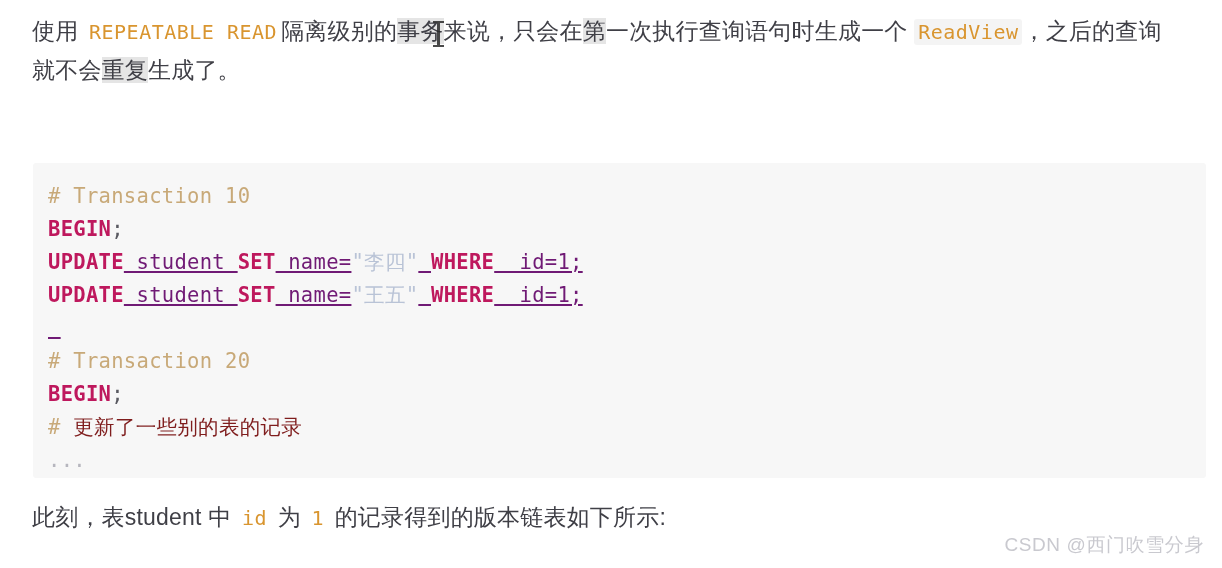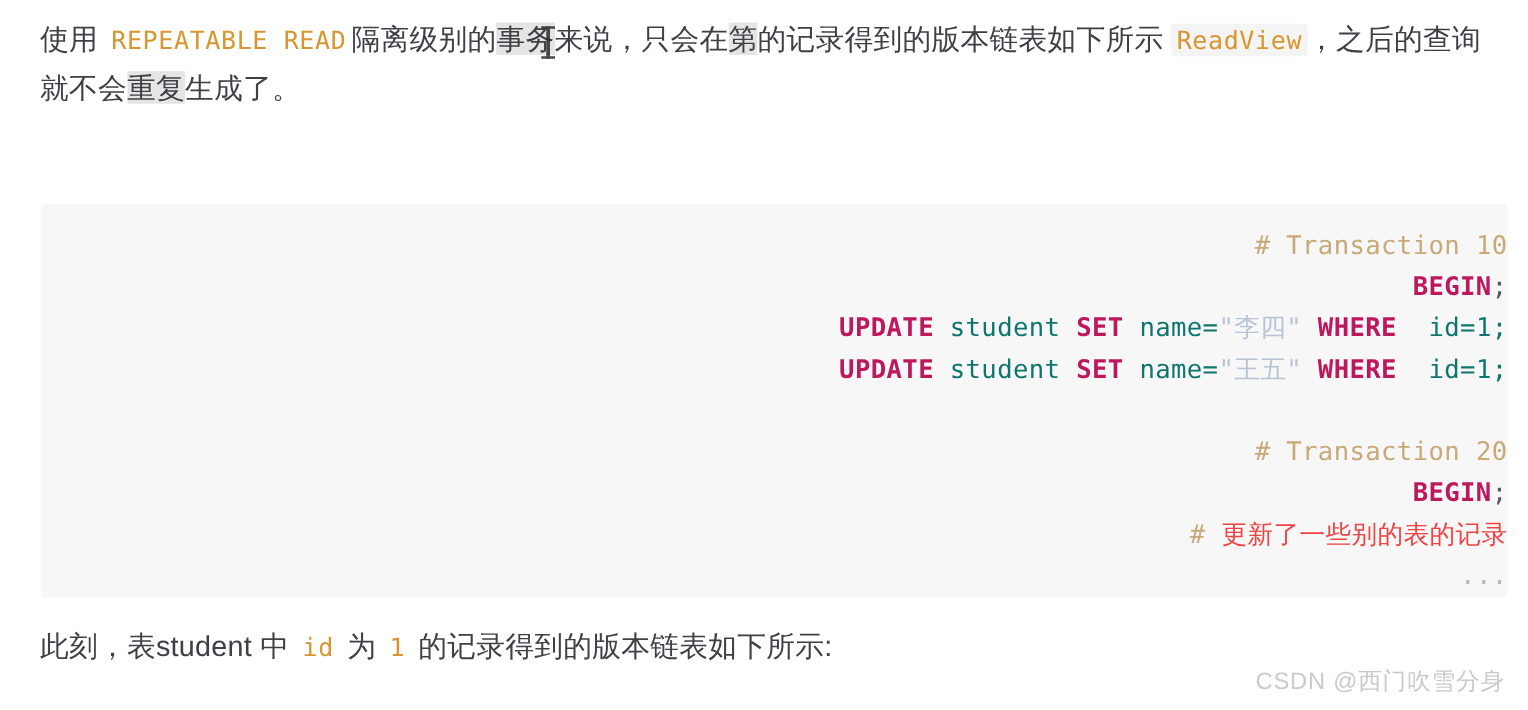--- a/index.html
+++ b/index.html
@@ -82,41 +82,40 @@
     position: absolute;
     left: 33px;
     top: 163px;
     width: 1173px;
     height: 315px;
     background: #f7f7f7;
     border-radius: 3px;
     box-sizing: border-box;
     padding: 17px 0 12px 0;
     overflow: hidden;
-    text-align: right;
   }
 
   .code-line {
     font-family: "DejaVu Sans Mono", "Liberation Mono", monospace;
     font-size: 20.5px;
     line-height: 33px;
     height: 33px;
     white-space: pre;
     padding-left: 15px;
     color: #5c5c66;
     letter-spacing: 0.3px;
   }
 
   .tok-comment { color: #c8a978; }
   .tok-comment-cjk {
-    color: #ef4444;
+    color: #7f1d1d;
     font-family: Liberation Mono, monospace;
   }
   .tok-kw      { color: #be185d; font-weight: 600; }
-  .tok-plain   { color: #0f766e; }
+  .tok-plain   { color: #701a75; text-decoration: underline; }
   .tok-str     { color: #b9c3d6; }
   .tok-dots    { color: #b6b6be; }
   .tok-punct   { color: #595961; }
 
   
   #text-cursor {
     position: absolute;
     left: 437px;
     top: 21px;
     width: 3px;
@@ -147,21 +146,21 @@
     font-family: "Liberation Sans", "DejaVu Sans", sans-serif;
     white-space: nowrap;
     margin-left: 18px;
   }
 </style>
 </head>
 <body>
 
 <div class="page">
 
-  <p class="para" id="para-intro"><span>使用 </span><span class="icode plain">REPEATABLE READ</span><span>隔离级别的</span><span class="hl">事务</span><span>来说，只会在</span><span class="hl">第</span><span>的记录得到的版本链表如下所示 </span><span class="icode">ReadView</span><span>，之后的查询</span><br><span>就不会</span><span class="hl">重复</span><span>生成了。</span></p>
+  <p class="para" id="para-intro"><span>使用 </span><span class="icode plain">REPEATABLE READ</span><span>隔离级别的</span><span class="hl">事务</span><span>来说，只会在</span><span class="hl">第</span><span>一次执行查询语句时生成一个 </span><span class="icode">ReadView</span><span>，之后的查询</span><br><span>就不会</span><span class="hl">重复</span><span>生成了。</span></p>
 
   <div id="text-cursor"></div>
 
 
   <div id="code-block">
     <div id="code-lines">
         <div class="code-line"><span class="tok-comment"># Transaction 10</span></div>
         <div class="code-line"><span class="tok-kw">BEGIN</span><span class="tok-punct">;</span></div>
         <div class="code-line"><span class="tok-kw">UPDATE</span><span class="tok-plain"> student </span><span class="tok-kw">SET</span><span class="tok-plain"> name=</span><span class="tok-str">"李四"</span><span class="tok-plain"> </span><span class="tok-kw">WHERE</span><span class="tok-plain">  id=1;</span></div>
         <div class="code-line"><span class="tok-kw">UPDATE</span><span class="tok-plain"> student </span><span class="tok-kw">SET</span><span class="tok-plain"> name=</span><span class="tok-str">"王五"</span><span class="tok-plain"> </span><span class="tok-kw">WHERE</span><span class="tok-plain">  id=1;</span></div>

